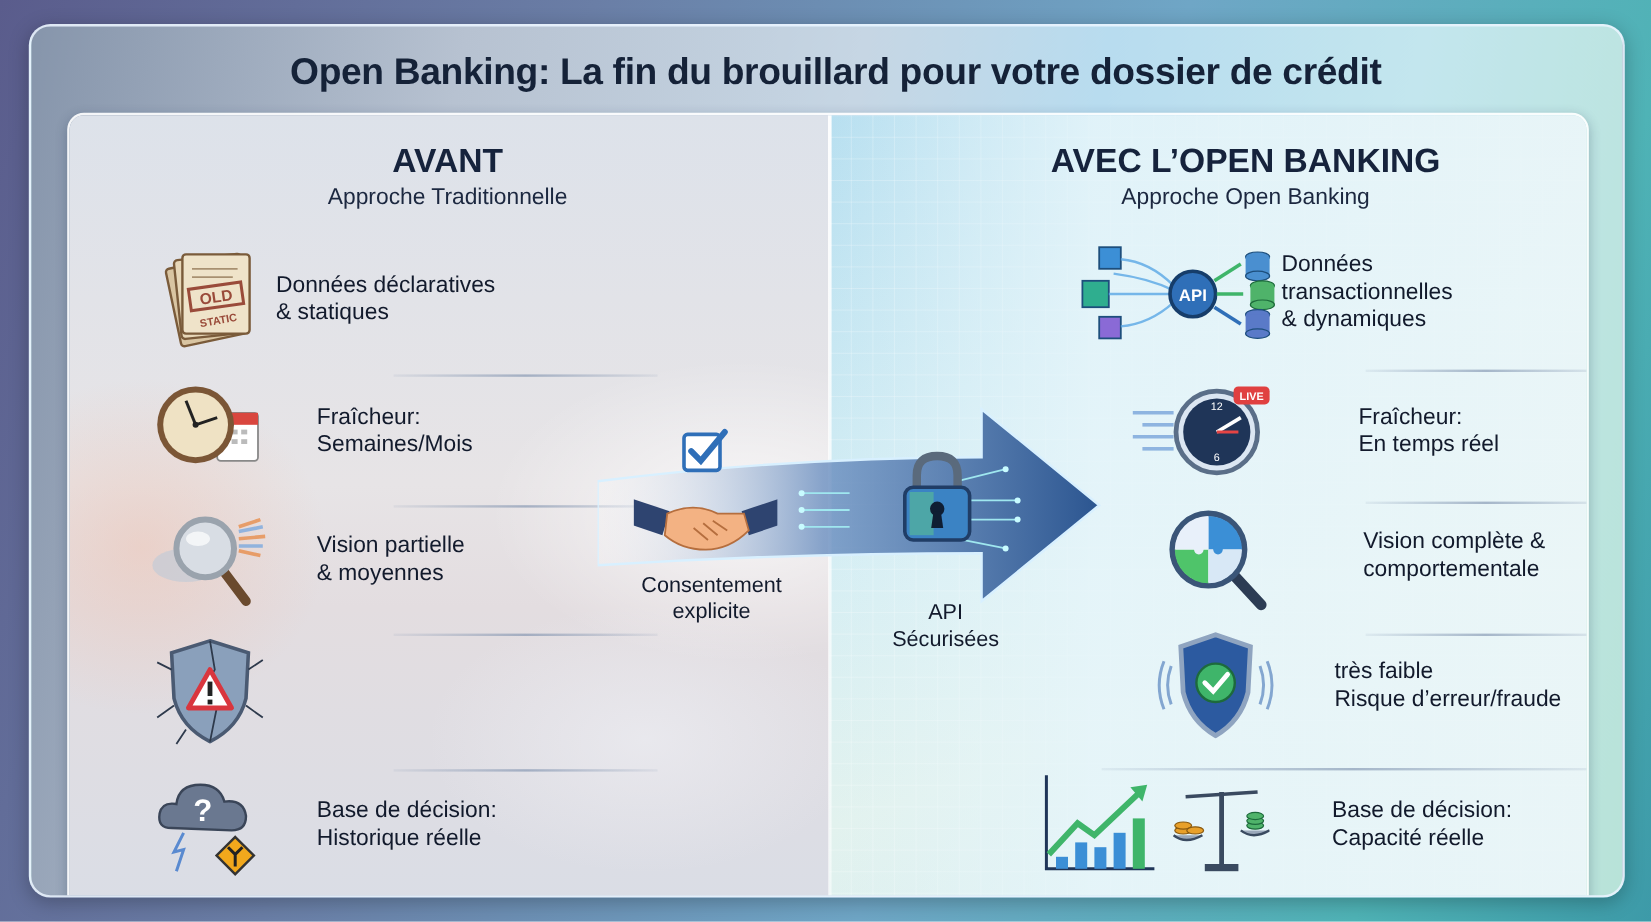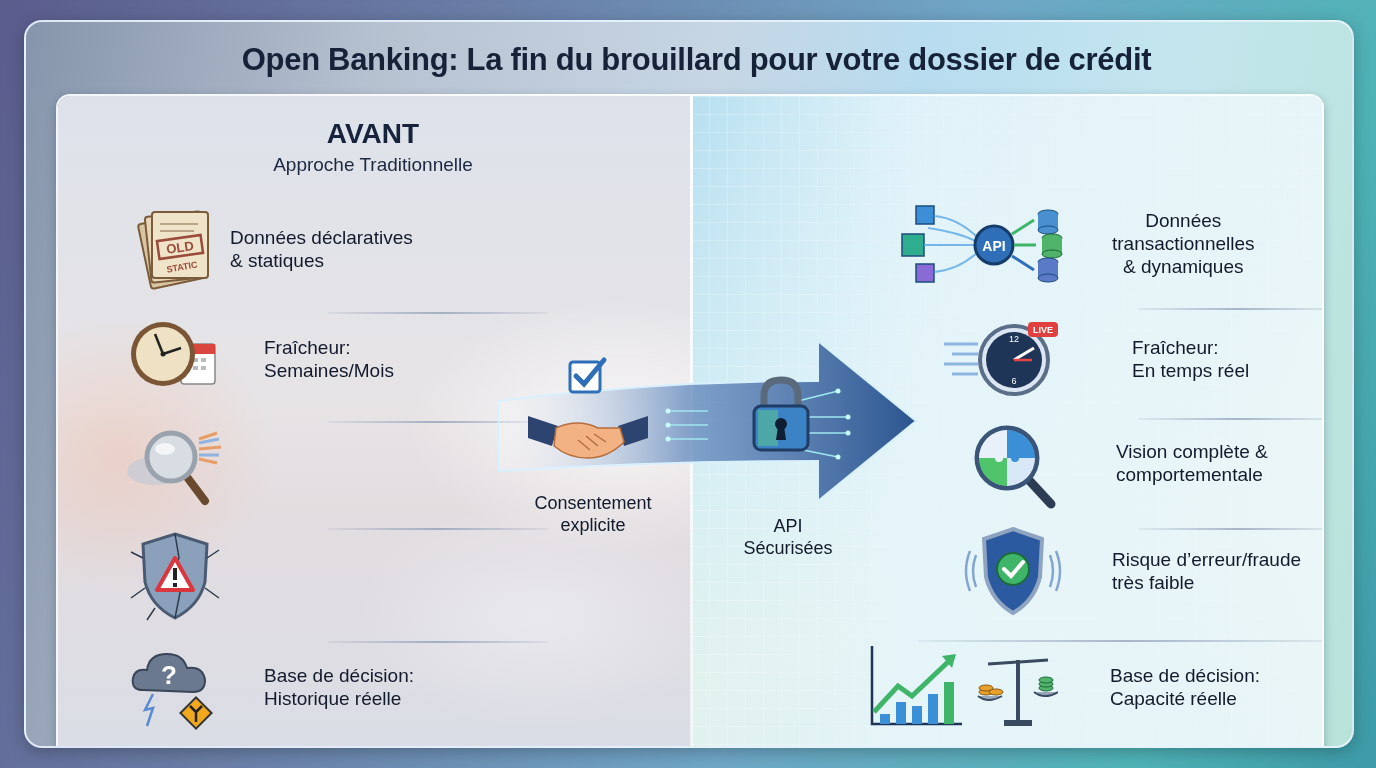--- a/index.html
+++ b/index.html
@@ -59,21 +59,21 @@
   .col-head .s { font-size: 19px; color: #1c2840; margin-top: 4px; }
   .head-left { left: 165px; top: 22px; width: 300px; }
   .head-right { left: 790px; top: 22px; width: 380px; }
 
   .row { position: absolute; display: flex; align-items: center; z-index: 2; }
   .row .ico { width: 110px; height: 90px; display: flex; align-items: center; justify-content: center; }
   .row .txt { font-size: 19px; line-height: 23px; color: #121a2c; font-weight: 500; }
   .sep { position: absolute; height: 2px; background: linear-gradient(90deg, rgba(120,140,170,0.1), rgba(120,140,170,0.6), rgba(120,140,170,0.1)); z-index: 2; }
 
   .mid { position: absolute; z-index: 3; }
-  .mid-label { position: absolute; text-align: center; font-size: 18px; line-height: 22px; color: #121a2c; font-weight: 500; z-index: 4; margin-top: 16px; }
+  .mid-label { position: absolute; text-align: center; font-size: 18px; line-height: 22px; color: #121a2c; font-weight: 500; z-index: 4; }
 </style>
 </head>
 <body>
 
 <div class="outer">
   <div class="main-title">Open Banking: La fin du brouillard pour votre dossier de crédit</div>
 
   <div class="inner">
     <div class="pane-left"></div>
     <div class="pane-right"></div>
@@ -134,20 +134,24 @@
     <div class="row" style="left:62px; top:325px;">
       <div class="ico">
         <svg width="100" height="90" viewBox="0 0 100 90">
           <ellipse cx="30" cy="50" rx="28" ry="14" fill="#c8ccd4" opacity="0.8"></ellipse>
           <path d="M74 18 L92 12 M74 28 L96 26 M74 38 L92 42" stroke="#e8843a" stroke-width="3" opacity="0.7"></path>
           <path d="M74 22 L94 18 M74 34 L94 34" stroke="#6ea3e0" stroke-width="3" opacity="0.7"></path>
           <line x1="62" y1="56" x2="80" y2="80" stroke="#6a4a2e" stroke-width="8" stroke-linecap="round"></line>
           <circle cx="46" cy="36" r="24" fill="#d8dde4" stroke="#9aa3ad" stroke-width="5"></circle>
           <ellipse cx="40" cy="28" rx="10" ry="6" fill="#fff" opacity="0.7"></ellipse>
         </svg>
+      </div>
+      <div class="txt" style="margin-left:34px;">
+        <div>Vision partielle</div>
+        <div>&amp; moyennes</div>
       </div>
     </div>
     <div class="sep" style="left:270px; top:432px; width:220px;"></div>
 
     <div class="row" style="left:62px; top:434px;">
       <div class="ico">
         <svg width="100" height="95" viewBox="0 0 100 95">
           <path d="M50 6 L82 16 L80 54 Q74 78 50 90 Q26 78 20 54 L18 16 Z" fill="#8aa0bb" stroke="#4a5a72" stroke-width="3"></path>
           <path d="M50 6 L54 30 L46 44 L56 60 L50 90" stroke="#2e3a4c" stroke-width="1.5" fill="none"></path>
           <path d="M18 30 L6 24 M20 60 L6 70 M82 30 L94 22 M80 60 L94 70 M30 80 L22 92" stroke="#2e3a4c" stroke-width="1.5"></path>
@@ -232,20 +236,24 @@
         <rect x="12" y="36" width="20" height="36" fill="#5fc98a" opacity="0.5"></rect>
         <circle cx="35" cy="50" r="6" fill="#0f1e33"></circle>
         <path d="M32 52 L30 66 L40 66 L38 52 Z" fill="#0f1e33"></path>
       </svg>
     </div>
     <div class="mid-label" style="left:675px; top:403px; width:110px;">
       <div>API</div>
       <div>Sécurisées</div>
     </div>
 
+    <div class="col-head head-right">
+      <div class="h">AVEC L’OPEN BANKING</div>
+      <div class="s">Approche Open Banking</div>
+    </div>
 
     <div class="row" style="left:830px; top:102px;">
       <div class="ico" style="width:180px;">
         <svg width="180" height="90" viewBox="0 0 180 90">
           <rect x="28" y="8" width="18" height="18" fill="#3c8fd6" stroke="#1d4e7c" stroke-width="1.5"></rect>
           <rect x="14" y="36" width="22" height="22" fill="#2fae8f" stroke="#1d4e7c" stroke-width="1.5"></rect>
           <rect x="28" y="66" width="18" height="18" fill="#8a6ad6" stroke="#1d4e7c" stroke-width="1.5"></rect>
           <g stroke="#5aa8e6" stroke-width="2" fill="none" opacity="0.8">
             <path d="M46 18 Q70 20 90 40"></path>
               <path d="M36 47 L88 47"></path>
@@ -269,21 +277,21 @@
               <rect x="154" y="40" width="20" height="16" fill="#4fb36a"></rect>
               <ellipse cx="164" cy="56" rx="10" ry="4" fill="#4fb36a" stroke="#1d6a3c"></ellipse>
             </g>
           <g>
               <ellipse cx="160" cy="64" rx="10" ry="4" fill="#5a7ac8" stroke="#1d4e7c"></ellipse>
               <rect x="150" y="64" width="20" height="16" fill="#5a7ac8"></rect>
               <ellipse cx="160" cy="80" rx="10" ry="4" fill="#5a7ac8" stroke="#1d4e7c"></ellipse>
             </g>
         </svg>
       </div>
-      <div class="txt" style="margin-left:44px;text-align:center;">
+      <div class="txt" style="">
         <div>Données</div>
         <div>transactionnelles</div>
         <div>&amp; dynamiques</div>
       </div>
     </div>
     <div class="sep" style="left:1080px; top:212px; width:200px;"></div>
 
     <div class="row" style="left:880px; top:218px;">
       <div class="ico" style="width:130px;">
         <svg width="130" height="90" viewBox="0 0 130 90">
@@ -316,21 +324,21 @@
           <line x1="64" y1="62" x2="88" y2="88" stroke="#2c3c54" stroke-width="9" stroke-linecap="round"></line>
           <circle cx="44" cy="42" r="30" fill="#fff" stroke="#3a5578" stroke-width="5"></circle>
           <path d="M44 14 A28 28 0 0 1 72 42 L44 42 Z" fill="#3b8fd6"></path>
           <path d="M16 42 A28 28 0 0 0 44 70 L44 42 Z" fill="#4fc46a"></path>
           <path d="M44 14 A28 28 0 0 0 16 42 L44 42 Z" fill="#e8f0fa"></path>
           <path d="M72 42 A28 28 0 0 1 44 70 L44 42 Z" fill="#d8e8f6"></path>
           <circle cx="52" cy="42" r="4" fill="#3b8fd6"></circle>
             <circle cx="36" cy="42" r="4" fill="#e8f0fa"></circle>
         </svg>
       </div>
-      <div class="txt" style="margin-left:48px;">
+      <div class="txt" style="margin-left:68px;">
         <div>Vision complète &amp;</div>
         <div>comportementale</div>
       </div>
     </div>
     <div class="sep" style="left:1080px; top:432px; width:200px;"></div>
 
     <div class="row" style="left:900px; top:430px;">
       <div class="ico">
         <svg width="110" height="100" viewBox="0 0 110 100">
           <g stroke="#5a86c0" stroke-width="2.5" fill="none" opacity="0.7">
@@ -338,22 +346,22 @@
               <path d="M18 34 Q12 50 18 66"></path>
               <path d="M98 30 Q106 50 98 70"></path>
               <path d="M92 34 Q98 50 92 66"></path>
             </g>
           <path d="M55 8 L84 18 L82 56 Q76 80 55 92 Q34 80 28 56 L26 18 Z" fill="#2c5aa0" stroke="#8fa4c0" stroke-width="4"></path>
           <circle cx="55" cy="48" r="16" fill="#3fb56a" stroke="#1d6a3c" stroke-width="2"></circle>
           <path d="M46 48 L53 55 L65 41" stroke="#fff" stroke-width="4" fill="none" stroke-linecap="round"></path>
         </svg>
       </div>
       <div class="txt" style="margin-left:44px;">
+        <div>très faible</div>
         <div>Risque d’erreur/fraude</div>
-        <div>très faible</div>
       </div>
     </div>
     <div class="sep" style="left:860px; top:544px; width:420px;"></div>
 
     <div class="row" style="left:800px; top:546px;">
       <div class="ico" style="width:200px;">
         <svg width="200" height="90" viewBox="0 0 200 90">
           <path d="M14 4 L14 82 L104 82" stroke="#1f3558" stroke-width="2.5" fill="none"></path>
           <g fill="#3b8fd6">
               <rect x="22" y="72" width="10" height="10"></rect>

